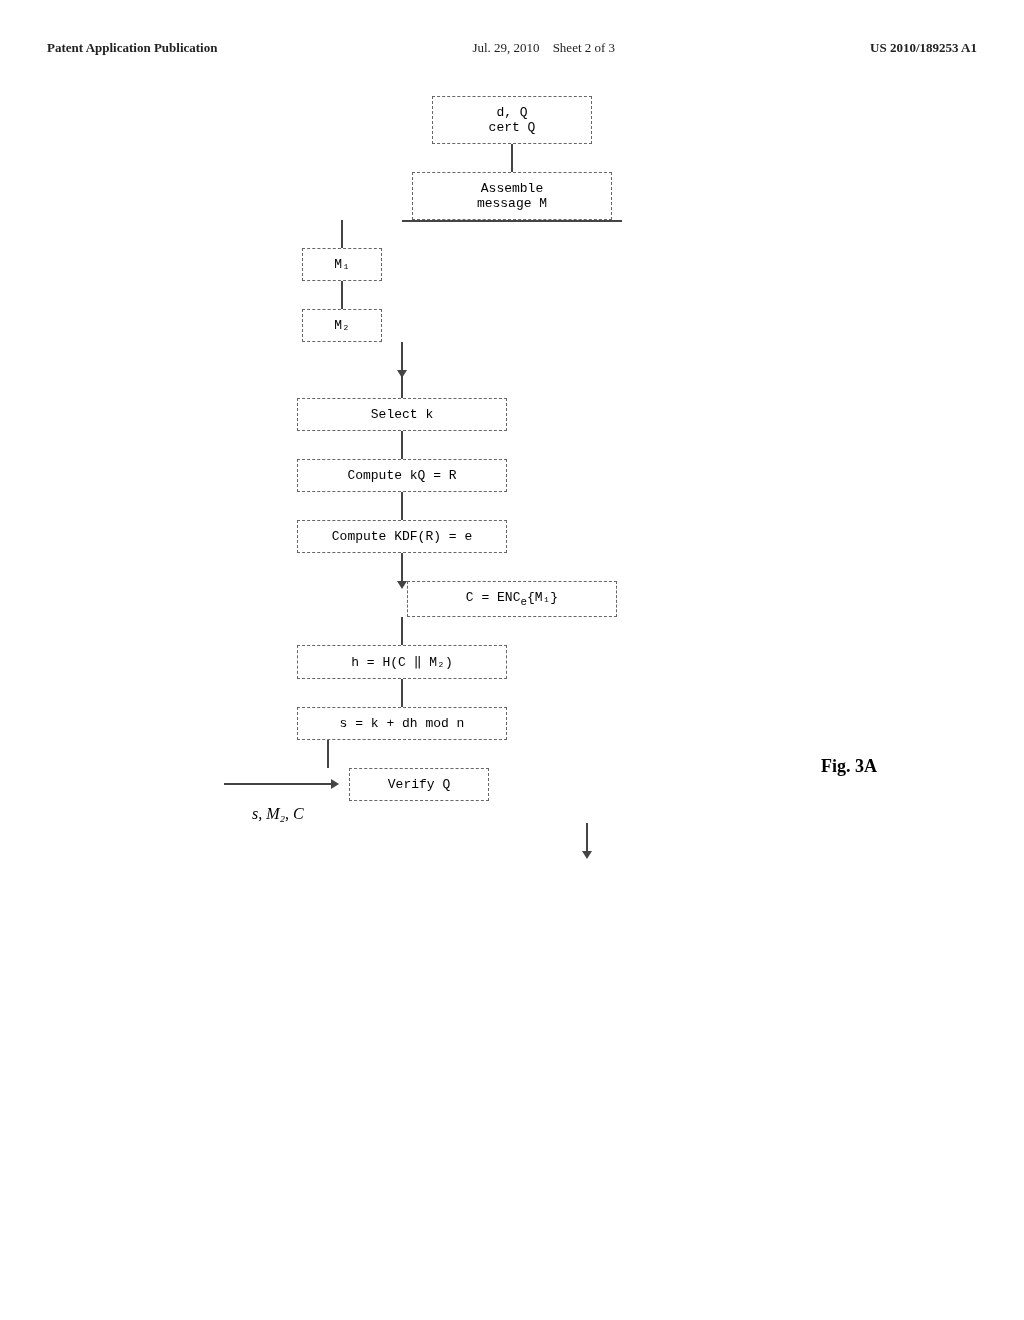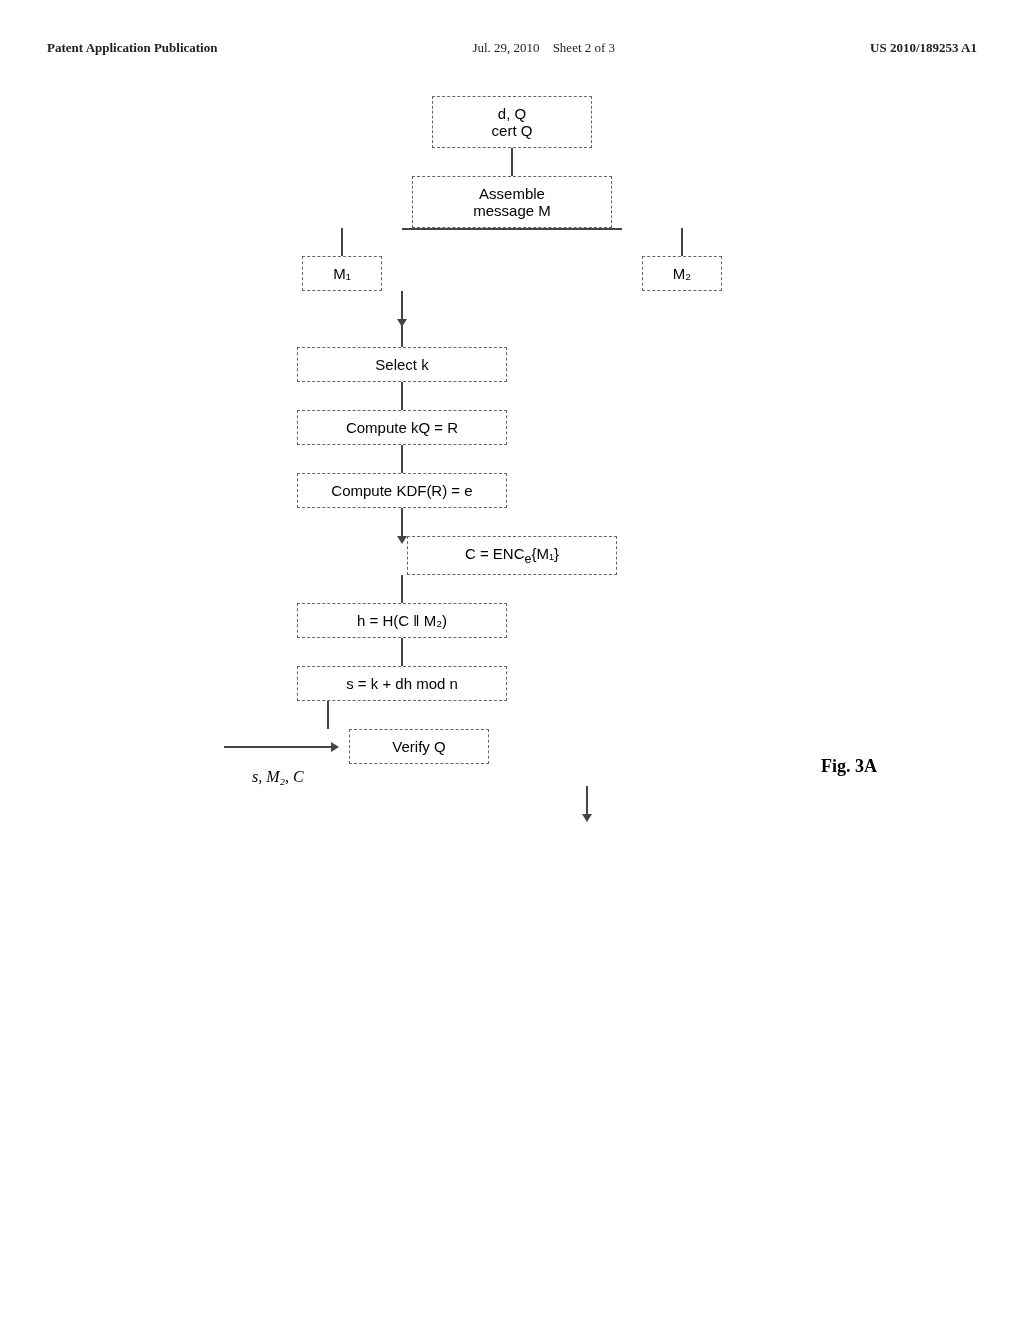--- a/index.html
+++ b/index.html
@@ -26,24 +26,24 @@
       color: #222;
     }
     .header-left { font-weight: bold; }
     .header-center { text-align: center; }
     .header-right { text-align: right; font-weight: bold; }
 
     .box {
       border: 1.5px dashed #666;
       padding: 8px 16px;
       text-align: center;
-      font-size: 15px;
+      font-size: 13px;
       background: #fff;
       position: relative;
-      font-family: Liberation Sans, sans-serif;
+      font-family: Liberation Mono, monospace;
     }
   </style>
 </head>
 <body>
 
 <div class="page">
 
   <div class="header">
     <div class="header-left">Patent Application Publication</div>
     <div class="header-center">
@@ -66,21 +66,21 @@
       <div style="position:absolute;bottom:-8px;left:50%;transform:translateX(-50%);width:0;height:0;border-left:5px solid transparent;border-right:5px solid transparent;border-top:8px solid #444;"></div>
     </div>
 
     <div class="box" style="width:200px;">
       <span>Assemble</span><br>
       <span>message M</span>
     </div>
 
     <div style="position:relative; width:420px; display:flex; flex-direction:column; align-items:center;">
 
-      <div style="display:flex; align-items:flex-start; width:420px; justify-content:space-between; position:relative;gap:44px;">
+      <div style="display:flex; flex-direction:column; align-items:flex-start; width:420px; justify-content:space-between; position:relative;">
 
         <div style="display:flex; flex-direction:column; align-items:center; margin-right:120px;">
           <div style="width:2px; height:28px; background:#444; position:relative;">
             <div style="position:absolute;bottom:-8px;left:50%;transform:translateX(-50%);width:0;height:0;border-left:5px solid transparent;border-right:5px solid transparent;border-top:8px solid #444;"></div>
           </div>
           <div class="box" style="width:80px;">M₁</div>
         </div>
 
         <div style="display:flex; flex-direction:column; align-items:center;">
           <div style="width:2px; height:28px; background:#444;"></div>

